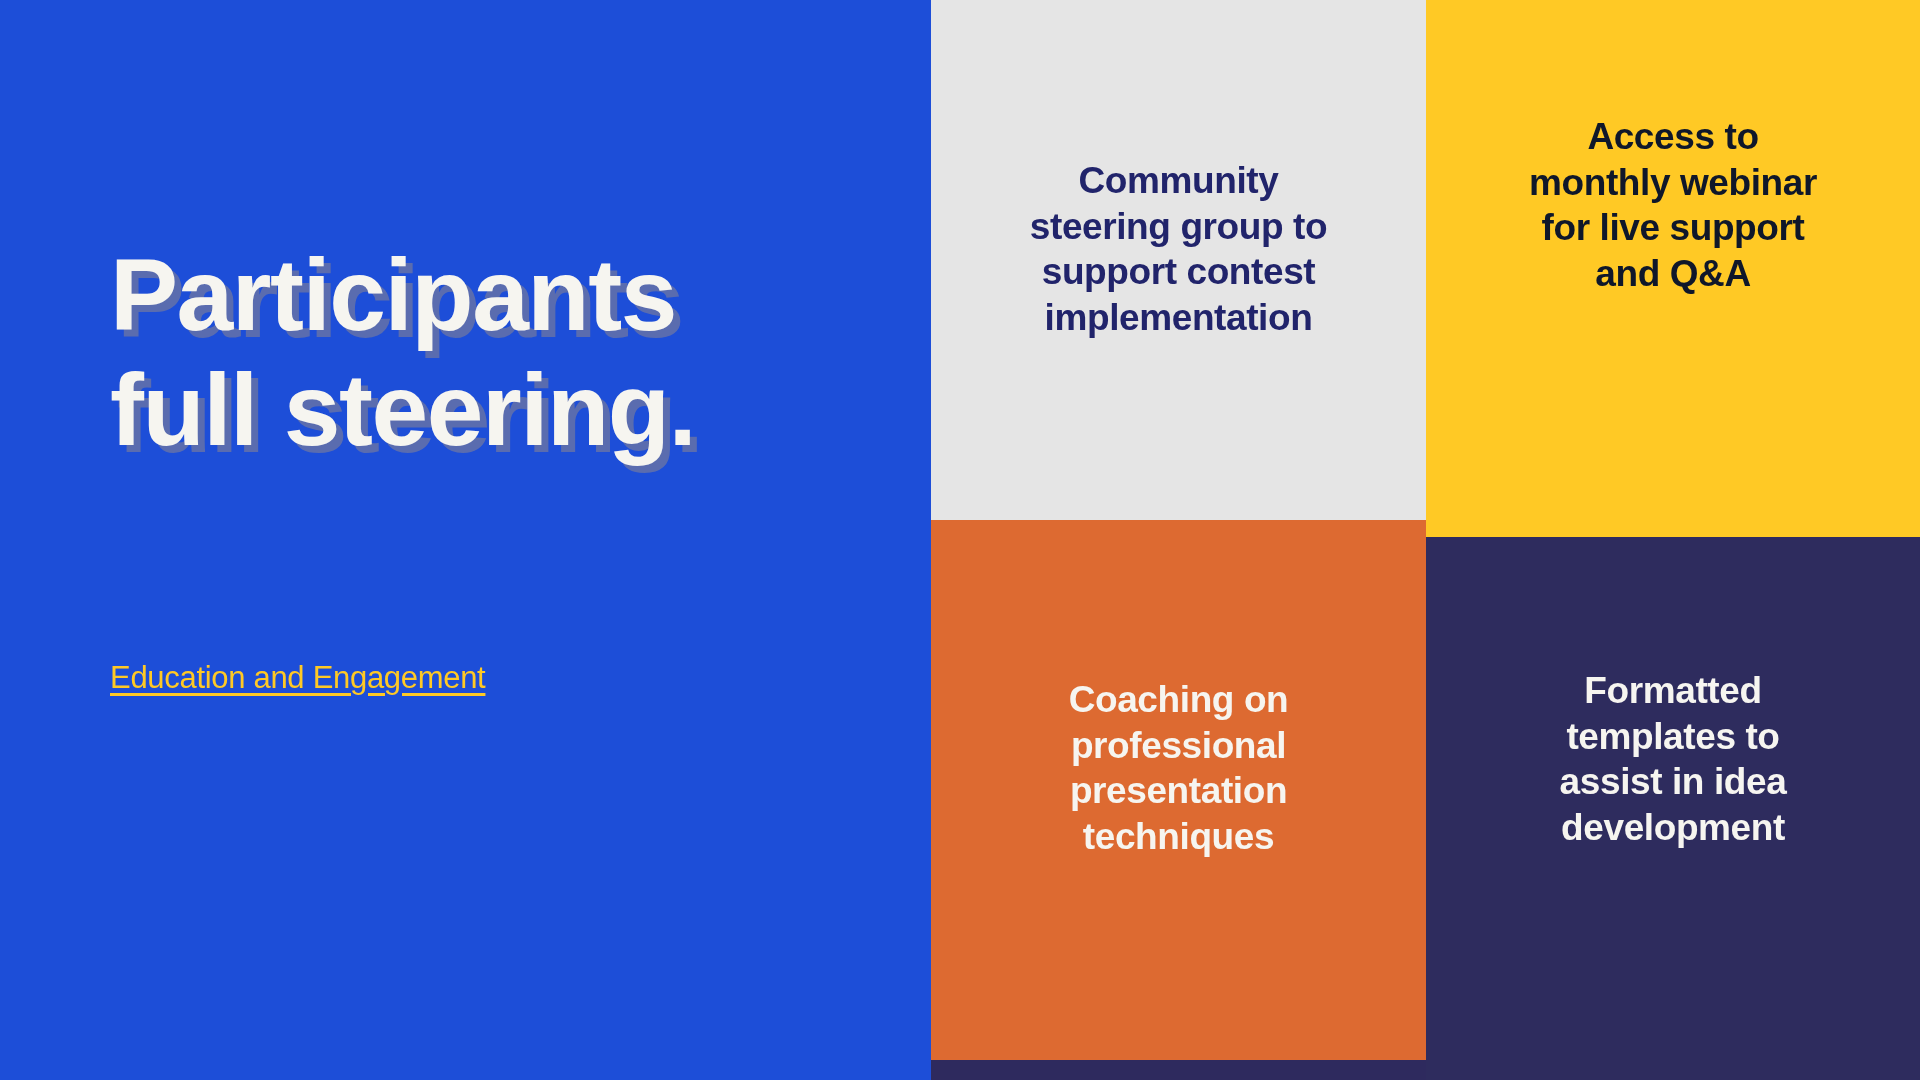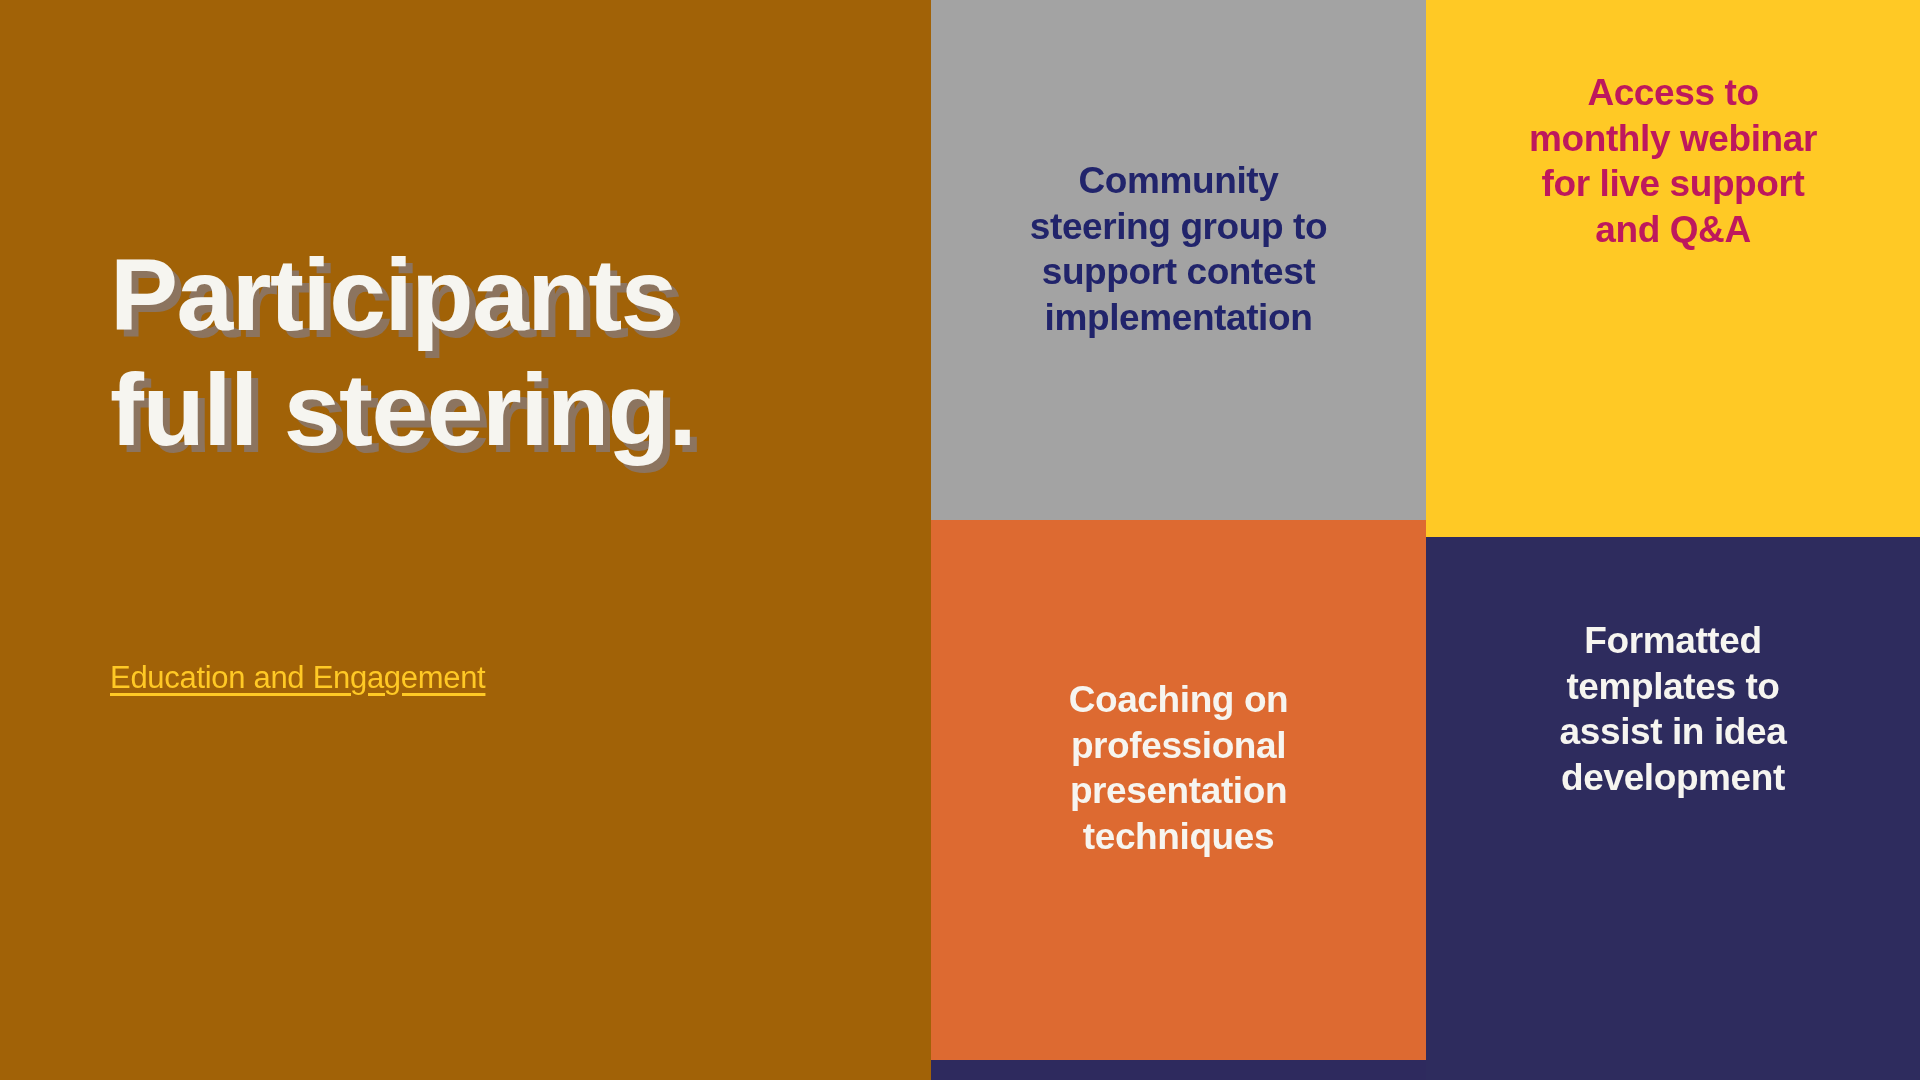--- a/index.html
+++ b/index.html
@@ -25,21 +25,21 @@
     background: #2e2a5e;
   }
 
   
   .left-panel {
     position: absolute;
     left: 0;
     top: 0;
     width: 931px;
     height: 1080px;
-    background: #a16207;
+    background: #1d4ed8;
   }
 
   .headline {
     position: absolute;
     left: 110px;
     top: 238px;
     width: 780px;
     font-size: 102px;
     line-height: 1.13;
     font-weight: 700;
@@ -90,40 +90,40 @@
     letter-spacing: -0.4px;
     white-space: pre-line;
   }
 
   
   .cell--green {
     left: 0;
     top: 0;
     width: 495px;
     height: 537px;
-    background: #a3a3a3;
+    background: #e5e5e5;
     align-items: flex-start;
   }
   .cell--green .cell-text {
     color: #21246b;
     margin-top: 144px;
   }
 
   
   .cell--yellow {
     left: 495px;
     top: 0;
     width: 494px;
     height: 537px;
     background: #ffc925;
     align-items: flex-start;
   }
   .cell--yellow .cell-text {
-    color: #be185d;
-    margin-top: 56px;
+    color: #0f172a;
+    margin-top: 100px;
   }
 
   
   .cell--orange {
     left: 0;
     top: 520px;
     width: 495px;
     height: 540px;
     background: #dd6a31;
     align-items: flex-start;
@@ -137,21 +137,21 @@
   .cell--navy {
     left: 495px;
     top: 540px;
     width: 494px;
     height: 540px;
     background: #2e2c5e;
     align-items: flex-start;
   }
   .cell--navy .cell-text {
     color: #f6f5f0;
-    margin-top: 64px;
+    margin-top: 114px;
   }
 </style>
 </head>
 <body>
 
 <div class="slide">
 
   <div class="left-panel">
 
     <h1 class="headline">

